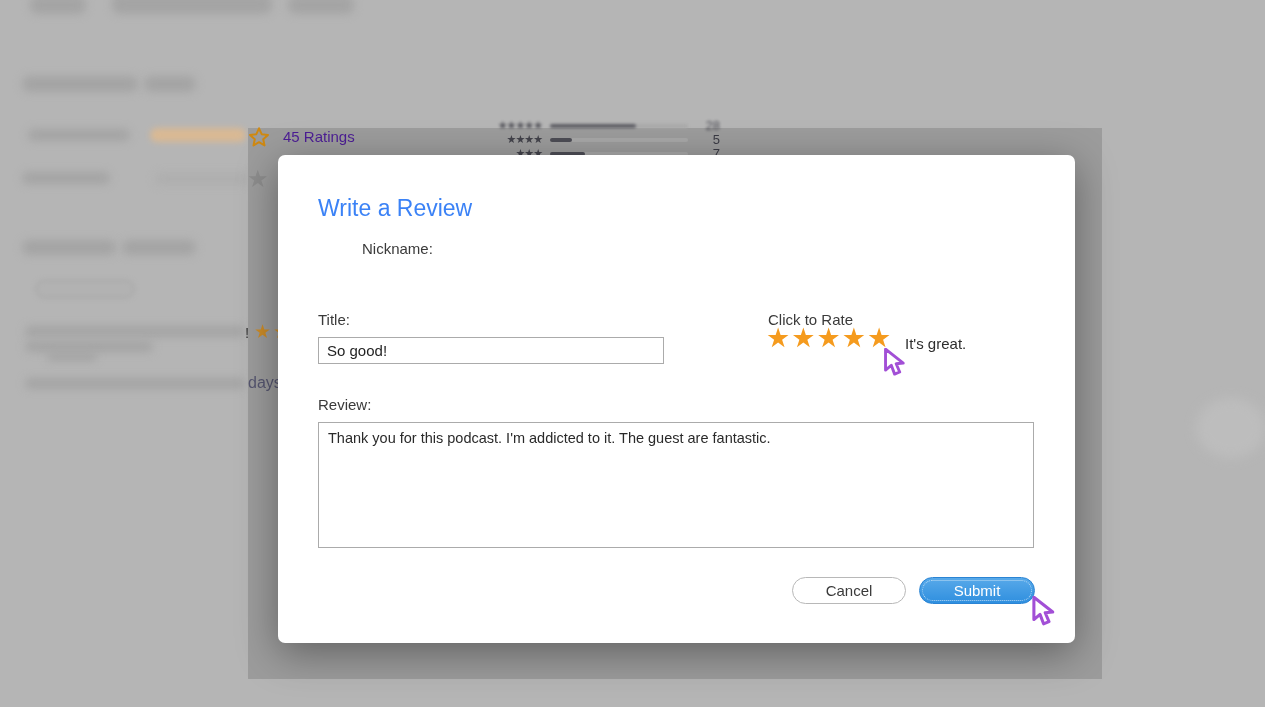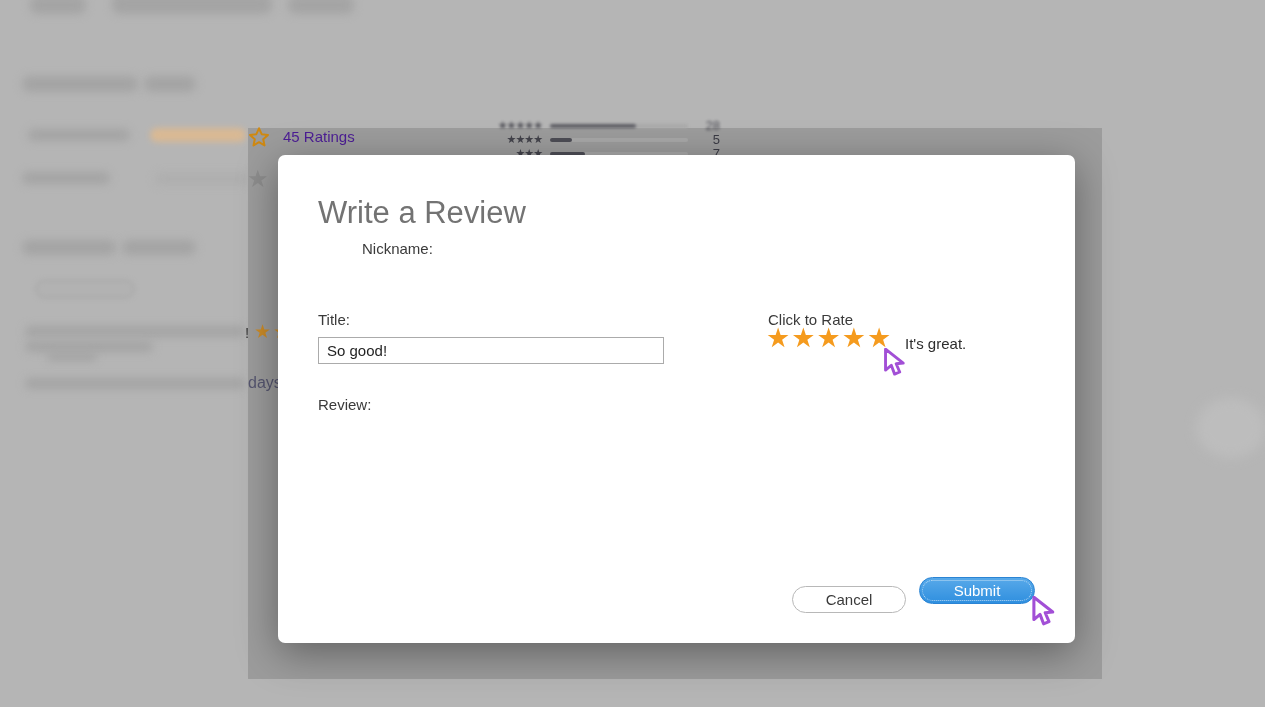--- a/index.html
+++ b/index.html
@@ -38,42 +38,42 @@
   .hist-track { position:absolute; left:70px; top:5px; width:138px; height:4px;
                 background:#a8a8a8; border-radius:2px; }
   .hist-fill { height:4px; background:#4d4d55; border-radius:2px; }
   .hist-count { position:absolute; left:212px; top:0; width:28px; text-align:right;
                 font-size:13px; color:#3b3b45; line-height:13px; }
 
   
   .modal { position:absolute; left:278px; top:155px; width:797px; height:488px;
            background:#ffffff; border-radius:7px; z-index:5;
            box-shadow:0 10px 40px rgba(0,0,0,.38); }
-  .modal-title { position:absolute; left:40px; top:40px; font-size:31px; color:#737373; }
+  .modal-title { position:absolute; left:40px; top:40px; font-size:23px; color:#3b82f6; }
   .field-label { position:absolute; font-size:15px; color:#3a3a3a; }
   .lbl-nickname { left:40px; top:85px;margin-left:44px; }
   .lbl-title { left:40px; top:156px;text-align:right; }
   .lbl-review { left:40px; top:241px; }
   .lbl-rate { left:490px; top:156px; }
   .txt-input { position:absolute; height:27px; border:1px solid #ababab; background:#fff;
                font-family:"Liberation Sans", sans-serif; font-size:15px; color:#1f1f1f;
                padding:2px 8px; border-radius:0; outline:none; }
   .inp-nickname { left:40px; top:111px; width:716px; }
   .inp-title { left:40px; top:182px; width:346px; }
   .review-area { position:absolute; left:40px; top:267px; width:716px; height:126px;
                  border:1px solid #ababab; background:#fff; resize:none; overflow:hidden;
                  font-family:"Liberation Sans", sans-serif; font-size:14.5px; color:#2a2a2a;
                  padding:6px 9px; outline:none; line-height:1.35; }
   .rate-stars { position:absolute; left:488px; top:168px; line-height:30px; }
   .rate-stars .star { font-size:27px; color:#F59B1E; cursor:pointer; padding-right:1px; }
   .rate-feedback { position:absolute; left:627px; top:180px; font-size:15px; color:#2e2e2e; }
 
   .btn { position:absolute; top:422px; height:27px; border-radius:14px;
          font-family:"Liberation Sans", sans-serif; font-size:15px; cursor:pointer; }
-  .btn-cancel { left:514px; width:114px; background:#ffffff; border:1px solid #b8b8b8; color:#3a3a3a;margin-top:9px; }
+  .btn-cancel { left:514px; width:114px; background:#ffffff; border:1px solid #b8b8b8; color:#3a3a3a; }
   .btn-submit { left:641px; width:116px; color:#ffffff;
                 background:linear-gradient(#58a9e9, #2f8fdf); border:1px solid #2a84d4;
                 outline:1px dotted rgba(255,255,255,.65); outline-offset:-4px; }
 
   .cursor { position:absolute; z-index:10; }
   .cursor-1 { left:882px; top:348px; }
   .cursor-2 { left:1030px; top:596px; }
 </style>
 </head>
 <body>
@@ -148,20 +148,21 @@
     <label class="field-label lbl-nickname">Nickname:</label>
 
     <label class="field-label lbl-title">Title:</label>
     <input class="txt-input inp-title" type="text" value="So good!" style="">
 
     <div class="field-label lbl-rate">Click to Rate</div>
     <div class="rate-stars" id="rate-stars"><span class="star" style="color: rgb(245, 155, 30);">★</span><span class="star" style="color: rgb(245, 155, 30);">★</span><span class="star" style="color: rgb(245, 155, 30);">★</span><span class="star" style="color: rgb(245, 155, 30);">★</span><span class="star" style="color: rgb(245, 155, 30);">★</span></div>
     <div class="rate-feedback">It's great.</div>
 
     <label class="field-label lbl-review">Review:</label>
+    <textarea class="review-area" style="">Thank you for this podcast. I'm addicted to it. The guest are fantastic.</textarea>
 
     <button class="btn btn-cancel">Cancel</button>
     <button class="btn btn-submit">Submit</button>
   </div>
 
   <svg class="cursor cursor-1" width="27" height="31" viewBox="0 0 24 28">
     <path d="M3,1 L3,20 L8.2,15.6 L11.2,23.6 L15.8,21.7 L12.6,14.2 L19,13.6 Z" fill="rgba(255,255,255,0.15)" stroke="#A24FD6" stroke-width="2.6" stroke-linejoin="round"></path>
   </svg>
   <svg class="cursor cursor-2" width="29" height="33" viewBox="0 0 24 28">
     <path d="M3,1 L3,20 L8.2,15.6 L11.2,23.6 L15.8,21.7 L12.6,14.2 L19,13.6 Z" fill="rgba(255,255,255,0.15)" stroke="#A24FD6" stroke-width="2.6" stroke-linejoin="round"></path>

